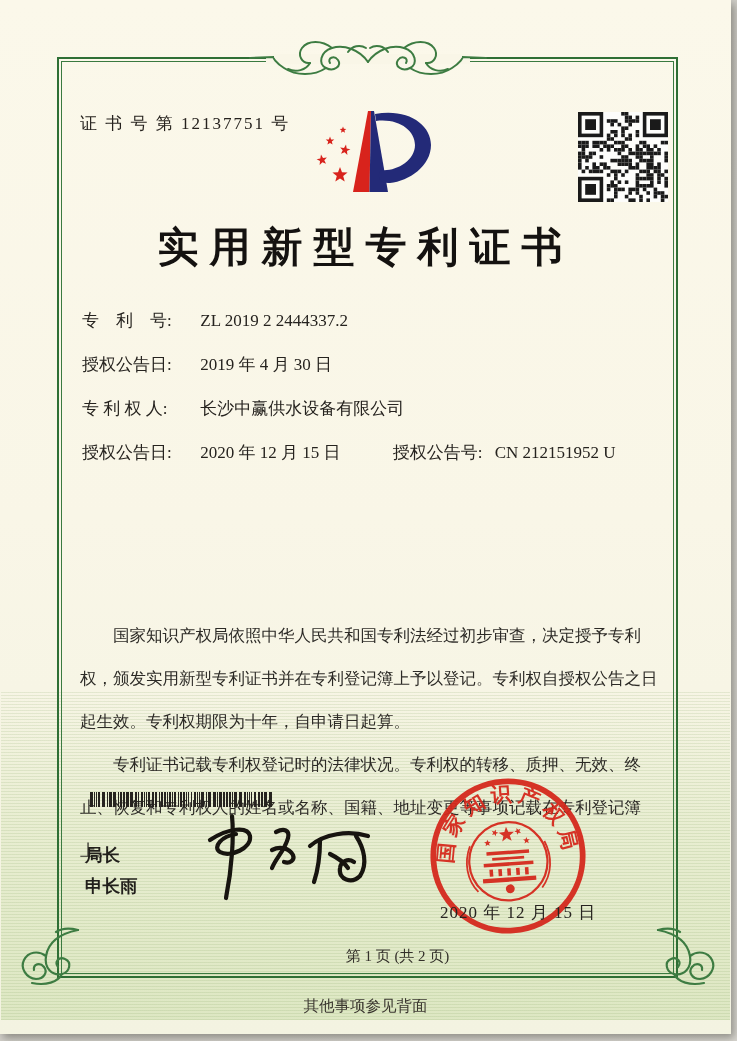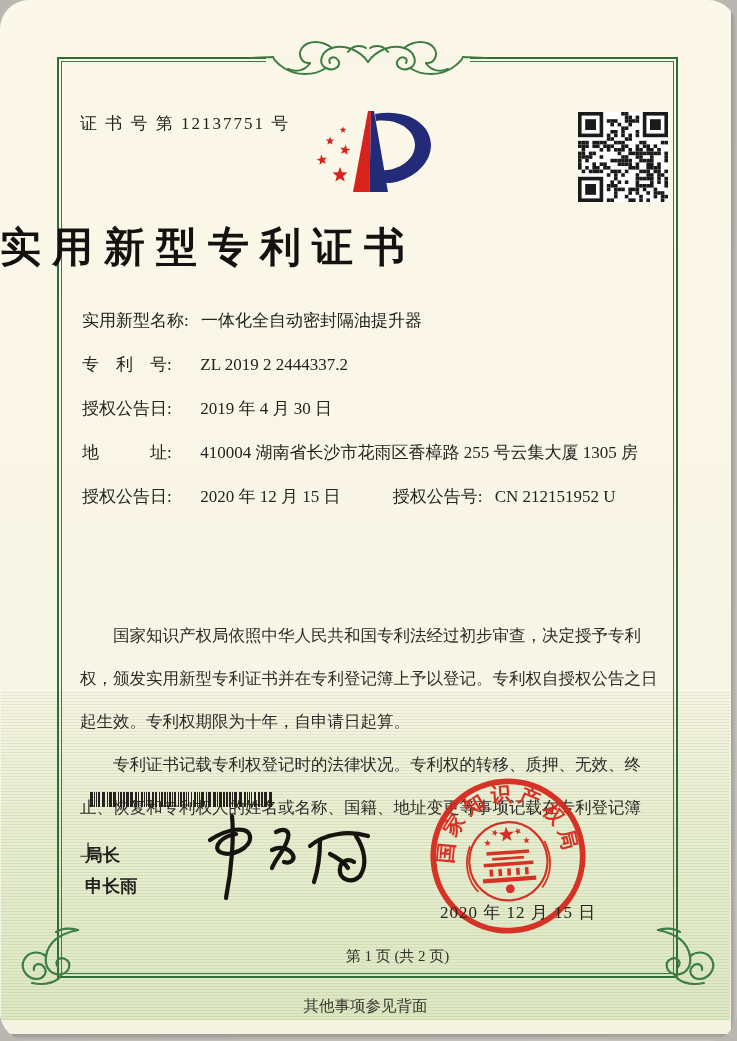--- a/index.html
+++ b/index.html
@@ -1,29 +1,29 @@
 <!DOCTYPE html>
 <html><head>
 <meta charset="utf-8">
 <style>
   html,body{margin:0;padding:0;background:#b9b7b1;}
   .photo{position:relative;width:737px;height:1041px;margin:0 auto;overflow:hidden;
-         background:linear-gradient(135deg,#c6c4be,#d9d7d1);font-family:"Liberation Serif",serif;border-radius:29px;}
+         background:linear-gradient(135deg,#c6c4be,#d9d7d1);font-family:"Liberation Serif",serif;}
   .paper{position:absolute;left:0;top:0;right:6px;bottom:7px;
          background:linear-gradient(180deg,#fbf8ea 0%,#f9f6e7 50%,#f3f3e1 100%);
          box-shadow:3px 4px 8px rgba(60,60,50,.45);}
   .waves{position:absolute;left:1px;right:1px;top:690px;height:330px;pointer-events:none;
          background:linear-gradient(180deg,rgba(216,229,186,0) 0%,rgba(214,228,183,.40) 40%,rgba(208,224,176,.62) 100%);}
   .waves::after{content:"";position:absolute;inset:0;
          background:repeating-linear-gradient(0deg,rgba(118,153,84,.15) 0 1px,rgba(0,0,0,0) 1px 3px);}
   .frame{position:absolute;left:57px;top:57px;width:617px;height:917px;border:2.5px solid #2f6f35;}
   .frame::after{content:"";position:absolute;inset:2px;border:1px solid #3a7a40;}
   .abs{position:absolute;}
   .certno{left:80px;top:112px;font-size:17px;letter-spacing:2px;color:#26221e;}
-  .title{left:0;top:220px;width:731px;text-align:left;font-size:41px;font-weight:700;
+  .title{left:0;top:220px;width:731px;text-align:center;font-size:41px;font-weight:700;
          letter-spacing:11px;color:#141210;}
   .fields{left:82px;top:310px;width:575px;font-size:17px;color:#26231f;}
   .frow{margin-bottom:23px;line-height:21px;white-space:nowrap;}
   .flabel{display:inline-block;min-width:106px;}
   .fvalue{margin-left:8px;}
   .grant2{margin-left:48px;}
   .bodytext{left:80px;top:614px;width:578px;font-size:16.5px;line-height:43px;color:#2c2a26;}
   .bodytext p{margin:0;text-indent:2em;}
   .barcode{left:90px;top:792px;}
   .official{left:85px;top:840px;font-family:"Liberation Sans",sans-serif;font-size:17.5px;
@@ -317,34 +317,30 @@
         <rect x="20" y="2" width="3" height="3" fill="#1a1a1a"></rect>
         <rect x="0" y="18" width="7" height="7" fill="#1a1a1a"></rect>
         <rect x="1" y="19" width="5" height="5" fill="#fdfdfb"></rect>
         <rect x="2" y="20" width="3" height="3" fill="#1a1a1a"></rect>
       </svg>
 
     <div class="abs title">实用新型专利证书</div>
 
     <div class="abs fields">
       <div class="frow">
-        <span class="flabel">实用新型名称:</span>
-        <span class="fvalue">一体化全自动密封隔油提升器</span>
-      </div>
-      <div class="frow">
         <span class="flabel">专　利　号:</span>
         <span class="fvalue">ZL 2019 2 2444337.2</span>
       </div>
       <div class="frow">
         <span class="flabel">授权公告日:</span>
         <span class="fvalue">2019 年 4 月 30 日</span>
       </div>
       <div class="frow">
-        <span class="flabel">地　　　址:</span>
-        <span class="fvalue">410004 湖南省长沙市花雨区香樟路 255 号云集大厦 1305 房</span>
+        <span class="flabel">专 利 权 人:</span>
+        <span class="fvalue">长沙中赢供水设备有限公司</span>
       </div>
       <div class="frow">
         <span class="flabel">授权公告日:</span>
         <span class="fvalue">2020 年 12 月 15 日</span>
         <span class="grant2">授权公告号:</span>
         <span class="fvalue">CN 212151952 U</span>
       </div>
     </div>
 
     <div class="abs bodytext">

